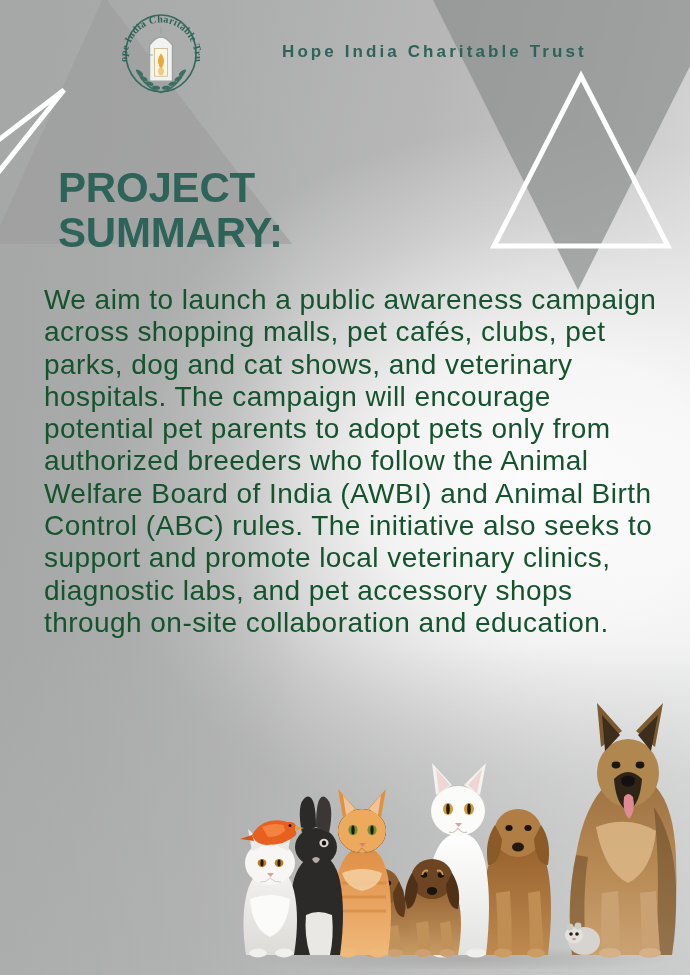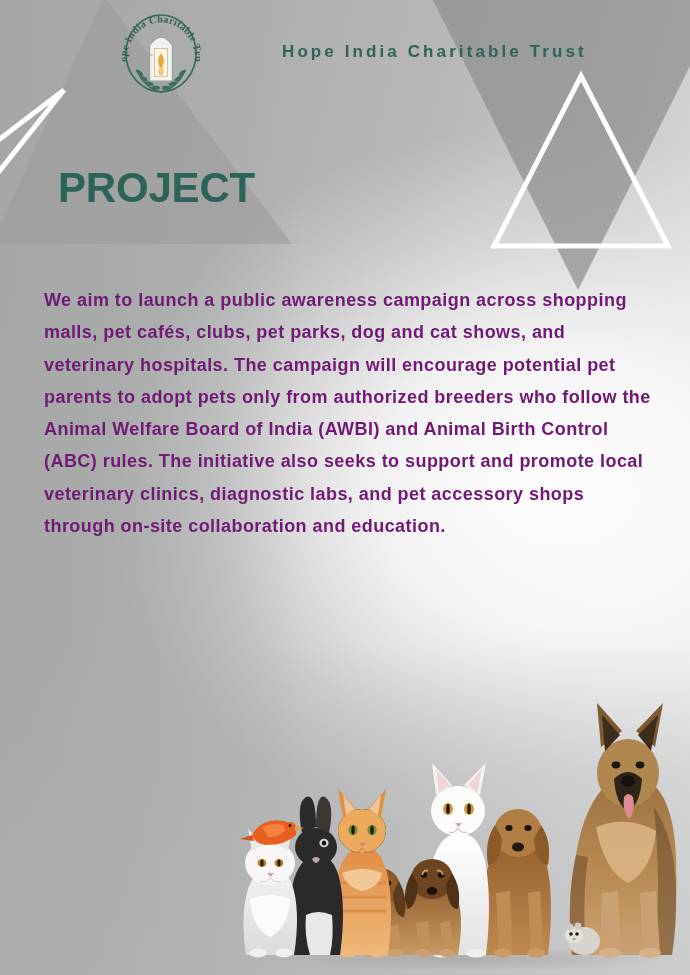--- a/index.html
+++ b/index.html
@@ -106,25 +106,25 @@
     margin-top: 17px;
   }
   .headline .line { display: block; }
 
   
   .body-copy {
     position: absolute;
     left: 44px;
     top: 284px;
     width: 614px;
-    font-size: 18px;
+    font-size: 28px;
     line-height: 32.3px;
-    font-weight: bold;
+    font-weight: normal;
     letter-spacing: 0.45px;
-    color: #701a75;
+    color: #14532d;
   }
 
   
   .animals {
     position: absolute;
     left: 236px;
     bottom: 6px;
     width: 452px;
     height: 282px;
   }
@@ -184,20 +184,21 @@
         <ellipse cx="74" cy="95" rx="5" ry="2.3" transform="rotate(-18 74 95)"></ellipse>
         <ellipse cx="66" cy="100" rx="5" ry="2.3" transform="rotate(-8 66 100)"></ellipse>
       </g>
     </svg>
 
     <div class="brand-title">Hope India Charitable Trust</div>
   </div>
 
   <div class="headline">
     <span class="line">PROJECT</span>
+    <span class="line">SUMMARY:</span>
   </div>
 
   <div class="body-copy">We aim to launch a public awareness campaign across shopping malls, pet cafés, clubs, pet parks, dog and cat shows, and veterinary hospitals. The campaign will encourage potential pet parents to adopt pets only from authorized breeders who follow the Animal Welfare Board of India (AWBI) and Animal Birth Control (ABC) rules. The initiative also seeks to support and promote local veterinary clinics, diagnostic labs, and pet accessory shops through on-site collaboration and education.</div>
 
   <svg class="animals" viewBox="0 0 452 282">
     <defs>
       <linearGradient id="gsBody" x1="0" y1="0" x2="0" y2="1">
         <stop offset="0%" stop-color="#9c7141"></stop>
         <stop offset="55%" stop-color="#b98b55"></stop>
         <stop offset="100%" stop-color="#caa272"></stop>

